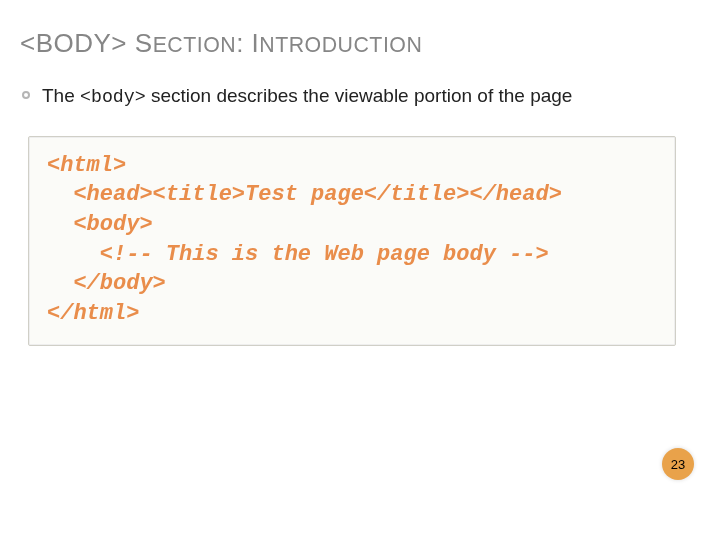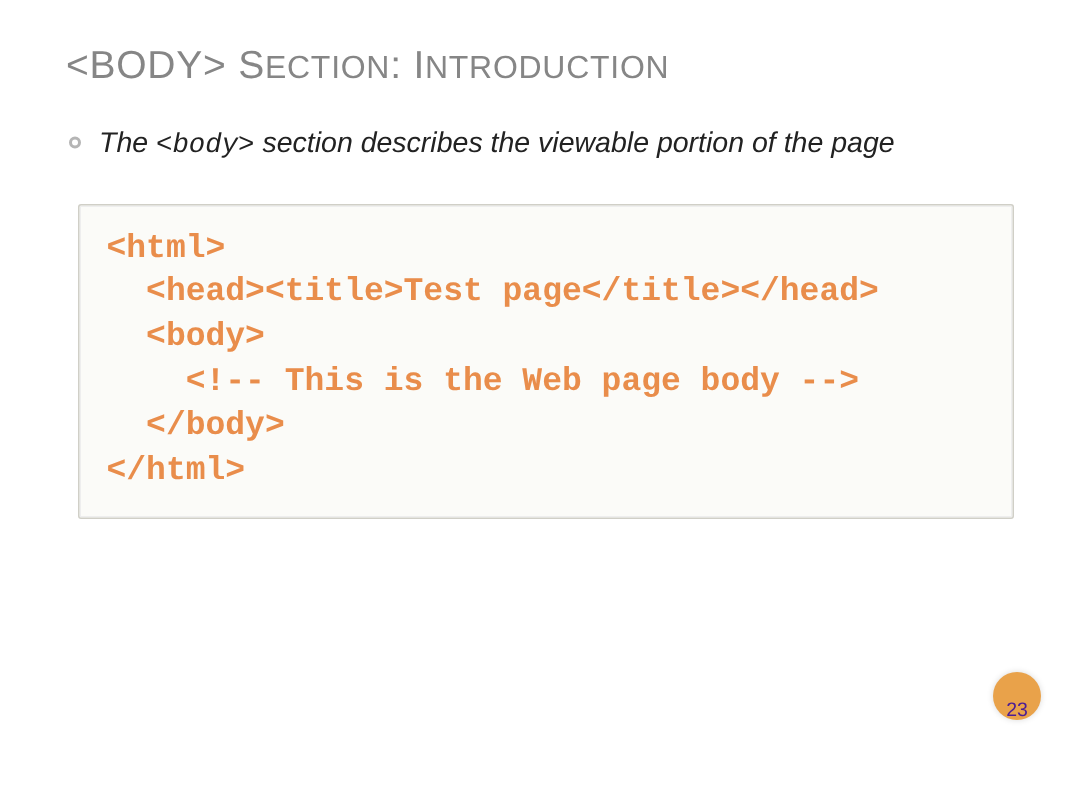--- a/index.html
+++ b/index.html
@@ -11,21 +11,21 @@
     font-family: Arial, Helvetica, sans-serif;
     color: #333;
     overflow: hidden;
     position: relative;
   }
   .slide {
     position: relative;
     width: 720px;
     height: 540px;
     box-sizing: border-box;
-    padding: 28px 36px 28px 44px;
+    padding: 28px 36px 28px 20px;
   }
   .title {
     font-size: 26px;
     color: #868686;
     font-weight: 400;
     letter-spacing: 0.5px;
     margin-bottom: 24px;
     font-variant: small-caps;
     text-rendering: optimizeLegibility;
   }
@@ -34,21 +34,20 @@
     padding: 0;
     margin: 0 0 26px 0;
     font-size: 19px;
     color: #222;
     line-height: 1.35;
   }
   .bullets li {
     position: relative;
     padding-left: 22px;
     margin-bottom: 4px;
-    font-style: italic;
   }
   .bullets li::before {
     content: "";
     position: absolute;
     left: 2px;
     top: 0.42em;
     width: 8px;
     height: 8px;
     border: 2px solid #b5b5b5;
     border-radius: 50%;
@@ -65,32 +64,33 @@
     padding: 14px 18px 16px 18px;
     font-family: "Consolas", "Courier New", monospace;
     font-size: 22px;
     font-weight: bold;
     color: #e98d4b;
     line-height: 1.35;
     white-space: pre;
     box-shadow: 0 0 0 1px #eee inset;
     border-radius: 2px;
     overflow: hidden;
+    font-style: italic;
   }
   .pagenum {
     position: absolute;
     right: 26px;
     bottom: 60px;
     width: 32px;
     height: 32px;
     border-radius: 50%;
     background: #e9a24a;
-    color: #4c1d95;
+    color: #000000;
     display: flex;
-    align-items: flex-end;
+    align-items: center;
     justify-content: center;
     font-size: 13px;
     box-shadow: 0 0 4px rgba(0,0,0,0.15);
   }
 </style>
 </head>
 <body>
 
 <div class="slide">
 

